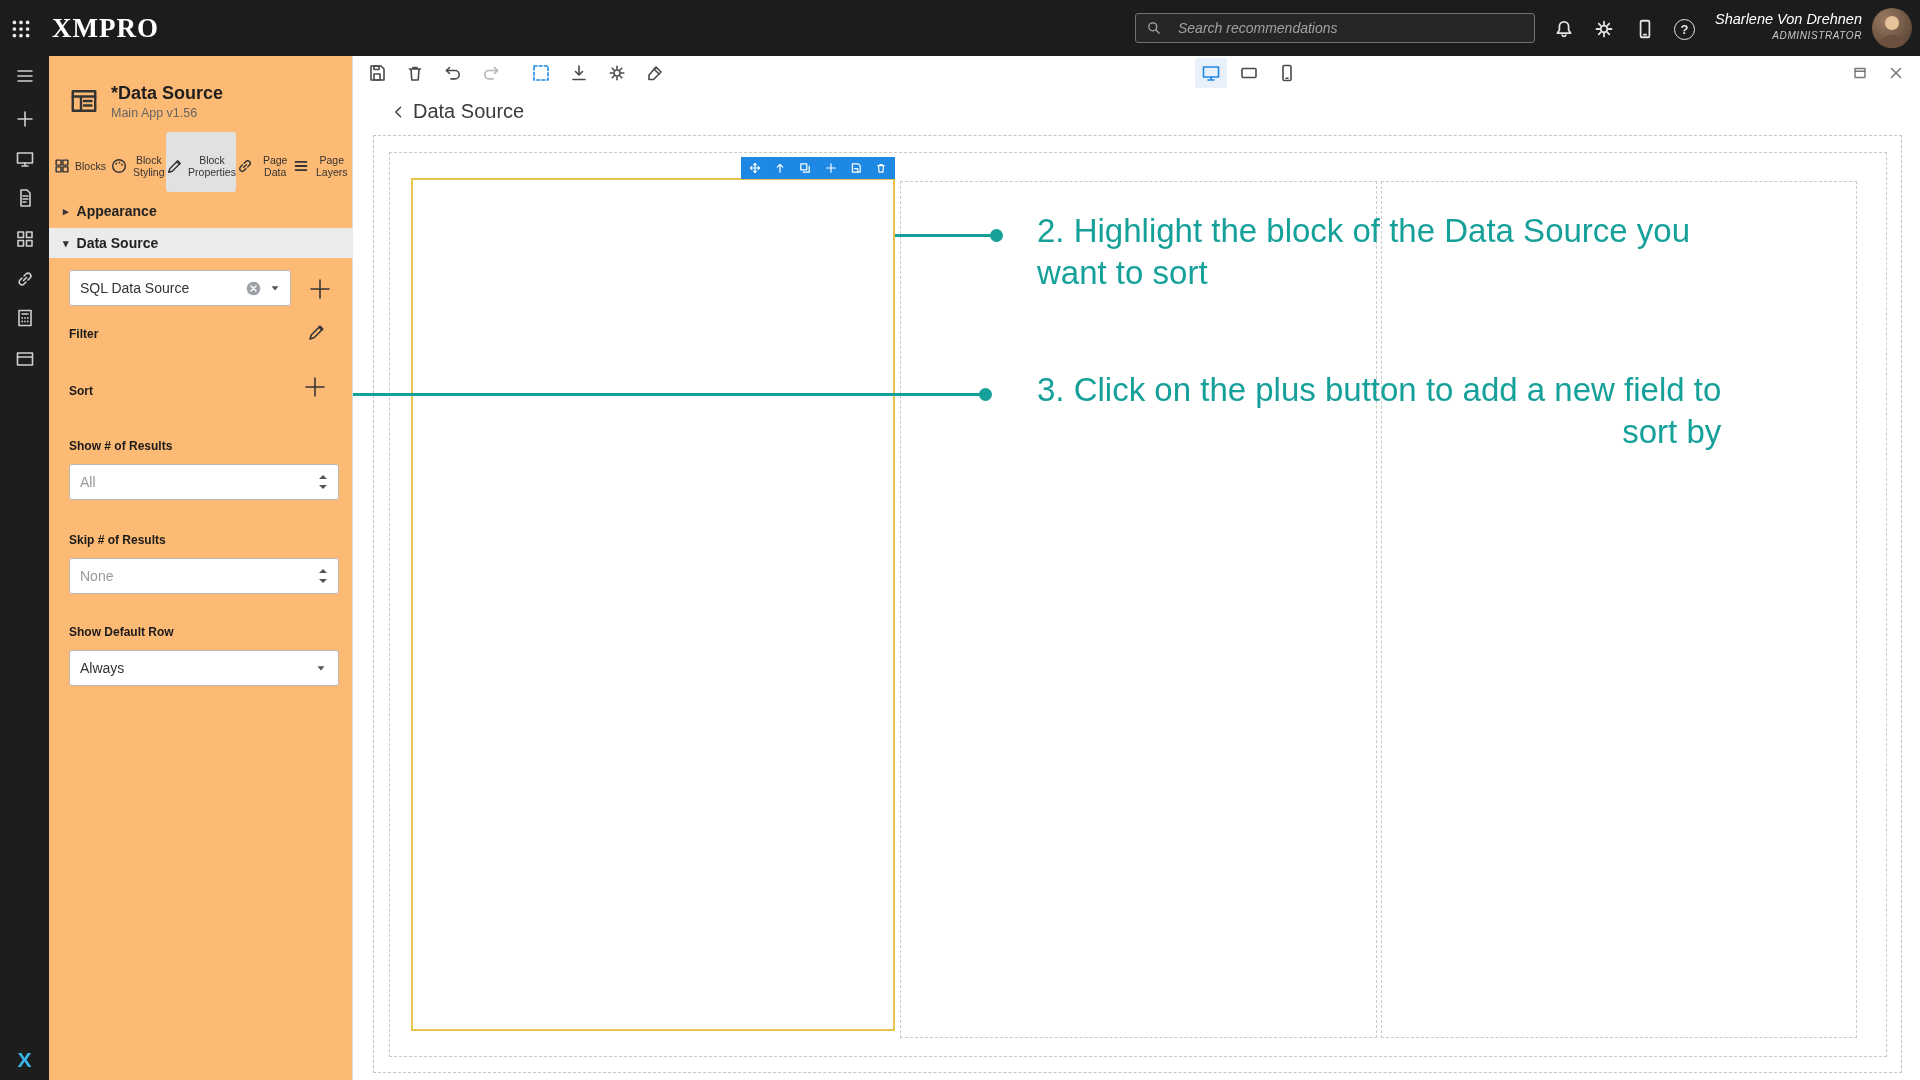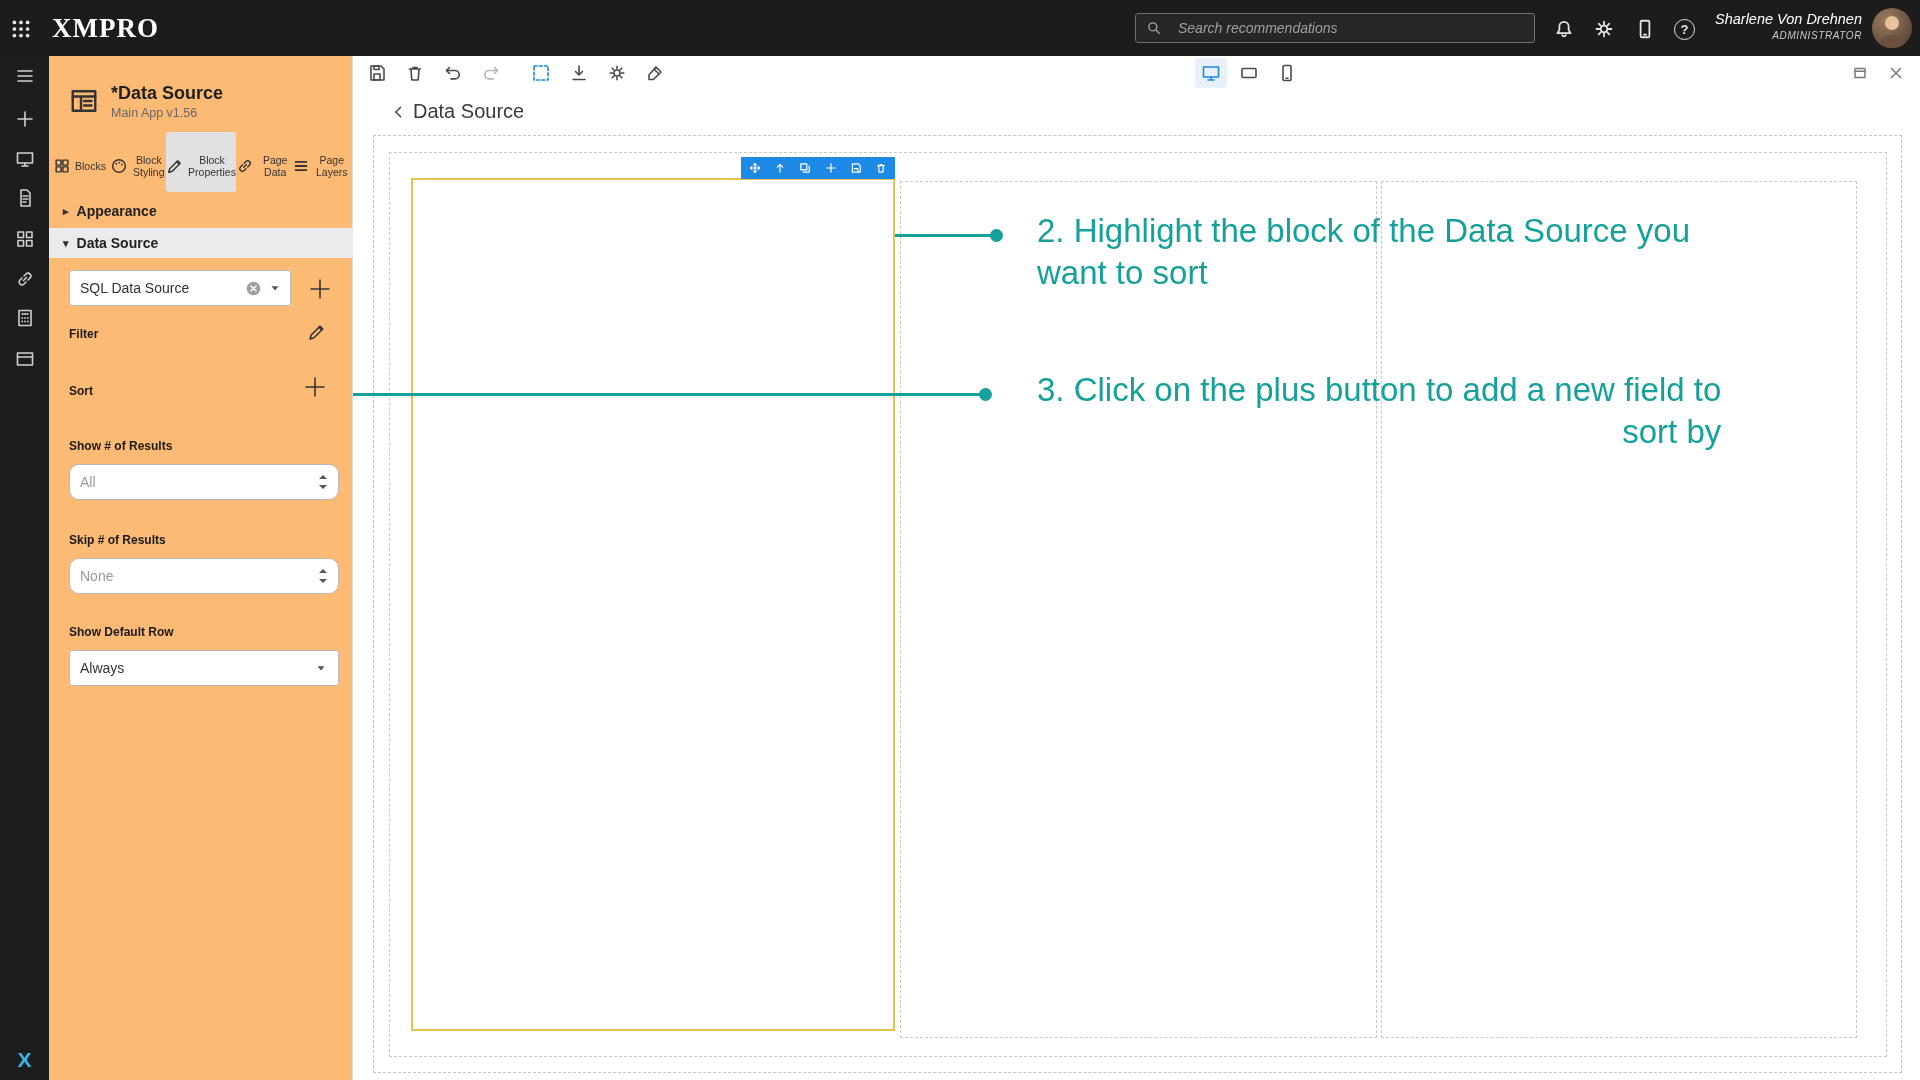--- a/index.html
+++ b/index.html
@@ -41,21 +41,21 @@
   .tab.active { background:#e1e1e1; }
   .sec-row { position:absolute; left:0; width:304px; height:30px; display:flex; align-items:center; gap:8px; padding-left:14px; font-size:14px; font-weight:bold; color:#222; cursor:pointer; }
   .sec-row .tri { font-size:11px; color:#333; }
   .sec-gray { background:#ebebeb; }
   .combo { position:absolute; left:20px; top:214px; width:222px; height:36px; background:#fff; border:1px solid #b9b9b9; border-radius:3px; display:flex; align-items:center; padding:0 8px 0 10px; gap:6px; cursor:pointer; }
   .combo .cval { flex:1; font-size:14px; color:#333; white-space:nowrap; overflow:hidden; }
   .btn-plain { background:none; border:none; cursor:pointer; color:#333; padding:0; display:flex; align-items:center; justify-content:center; }
   .plus-big { position:absolute; left:256px; top:218px; width:30px; height:30px; }
   .plabel { position:absolute; left:20px; font-size:12px; font-weight:bold; color:#1a1a1a; }
   .row-icon { position:absolute; width:24px; height:24px; color:#333; }
-  .pinput { position:absolute; left:20px; width:270px; height:36px; background:#fff; border:1px solid #b9b9b9; border-radius:10px; display:flex; align-items:center; padding:8px 10px; font-size:14px; cursor:text; }
+  .pinput { position:absolute; left:20px; width:270px; height:36px; background:#fff; border:1px solid #b9b9b9; border-radius:3px; display:flex; align-items:center; padding:8px 10px; font-size:14px; cursor:text; }
   .pinput .ival { flex:1; color:#999; }
   .pselect { position:absolute; left:20px; width:270px; height:36px; background:#fff; border:1px solid #b9b9b9; border-radius:3px; display:flex; align-items:center; padding:0 10px; font-size:14px; cursor:pointer; }
   .pselect .sval { flex:1; color:#333; }
   .spin { display:flex; flex-direction:column; gap:4px; color:#555; }
 
   
   .main { position:absolute; left:353px; top:56px; width:1567px; height:1024px; background:#fff; }
   .mt-left { position:absolute; left:8px; top:2px; display:flex; gap:6px; }
   .mt-devices { position:absolute; left:842px; top:2px; display:flex; gap:6px; }
   .mt-window { position:absolute; right:8px; top:2px; display:flex; gap:4px; }

